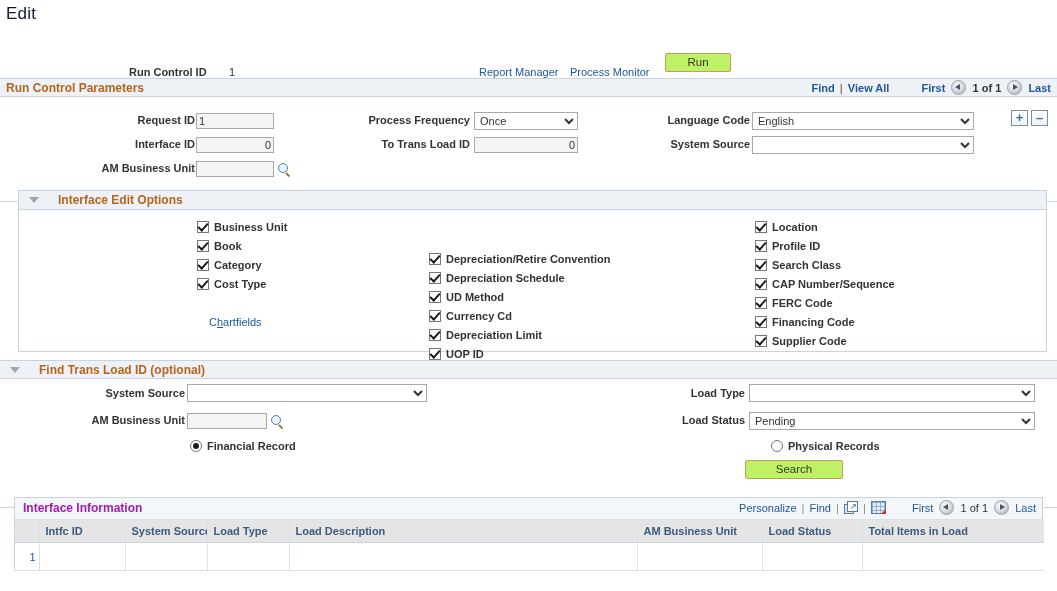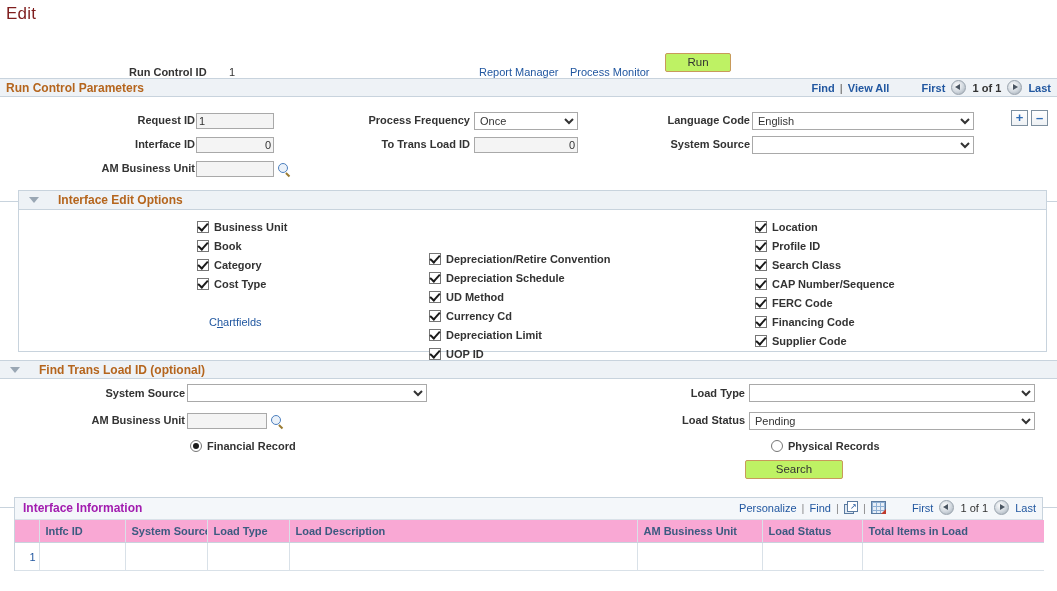--- a/index.html
+++ b/index.html
@@ -17,21 +17,21 @@
     overflow: hidden;
     position: relative;
   }
 
   
   .page-title {
     position: absolute;
     left: 6px;
     top: 4px;
     font-size: 17px;
-    color: #7f1d1d;
+    color: #0f172a;
     font-weight: normal;
     letter-spacing: .2px;
   }
 
   
   .lbl {
     font-weight: bold;
     color: #333;
     font-size: 11px;
     white-space: nowrap;
@@ -352,21 +352,21 @@
     border-left: 5px solid transparent;
     border-bottom: 5px solid #c0392b;
   }
 
   table.psgrid {
     border-collapse: collapse;
     width: 100%;
     table-layout: fixed;
   }
   table.psgrid th {
-    background: #f9a8d4;
+    background: #e5e5e5;
     border-right: 1px solid #d9e1e8;
     border-bottom: 1px solid #c8d3dd;
     color: #3c5a80;
     font-size: 11px;
     font-weight: bold;
     text-align: left;
     padding: 5px 0 5px 6px;
     height: 22px;
     box-sizing: border-box;
     white-space: nowrap;

